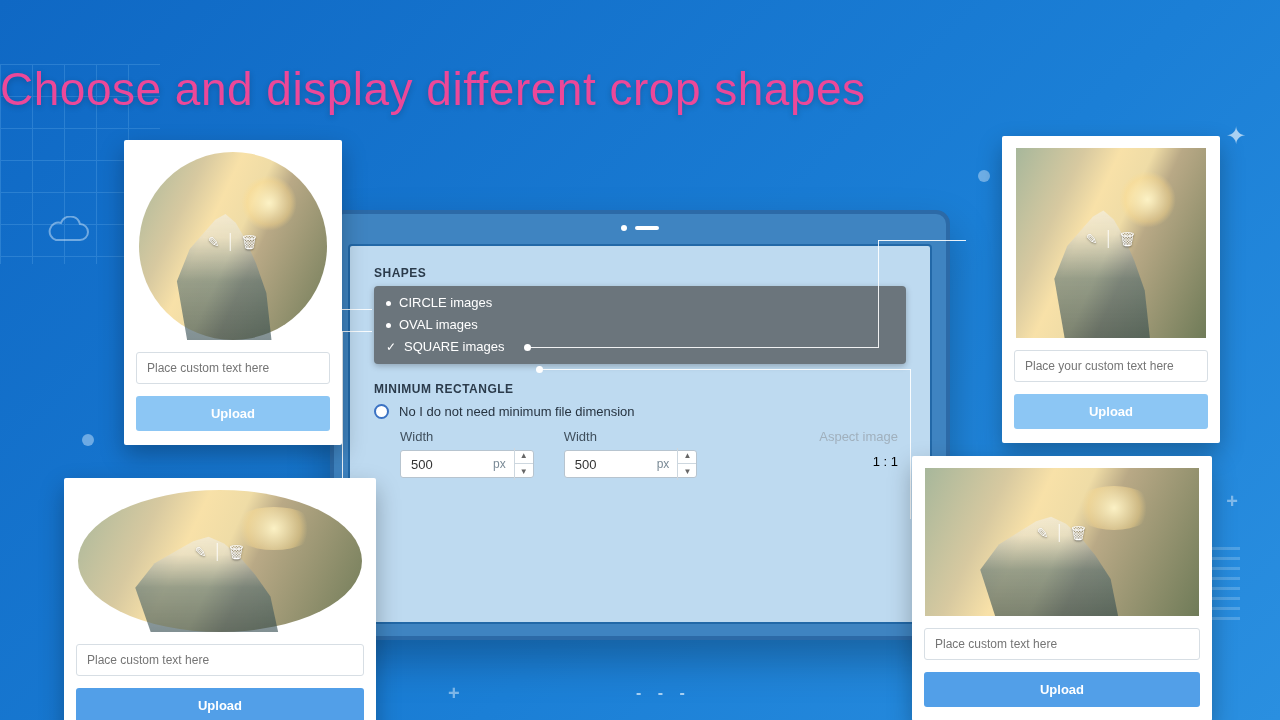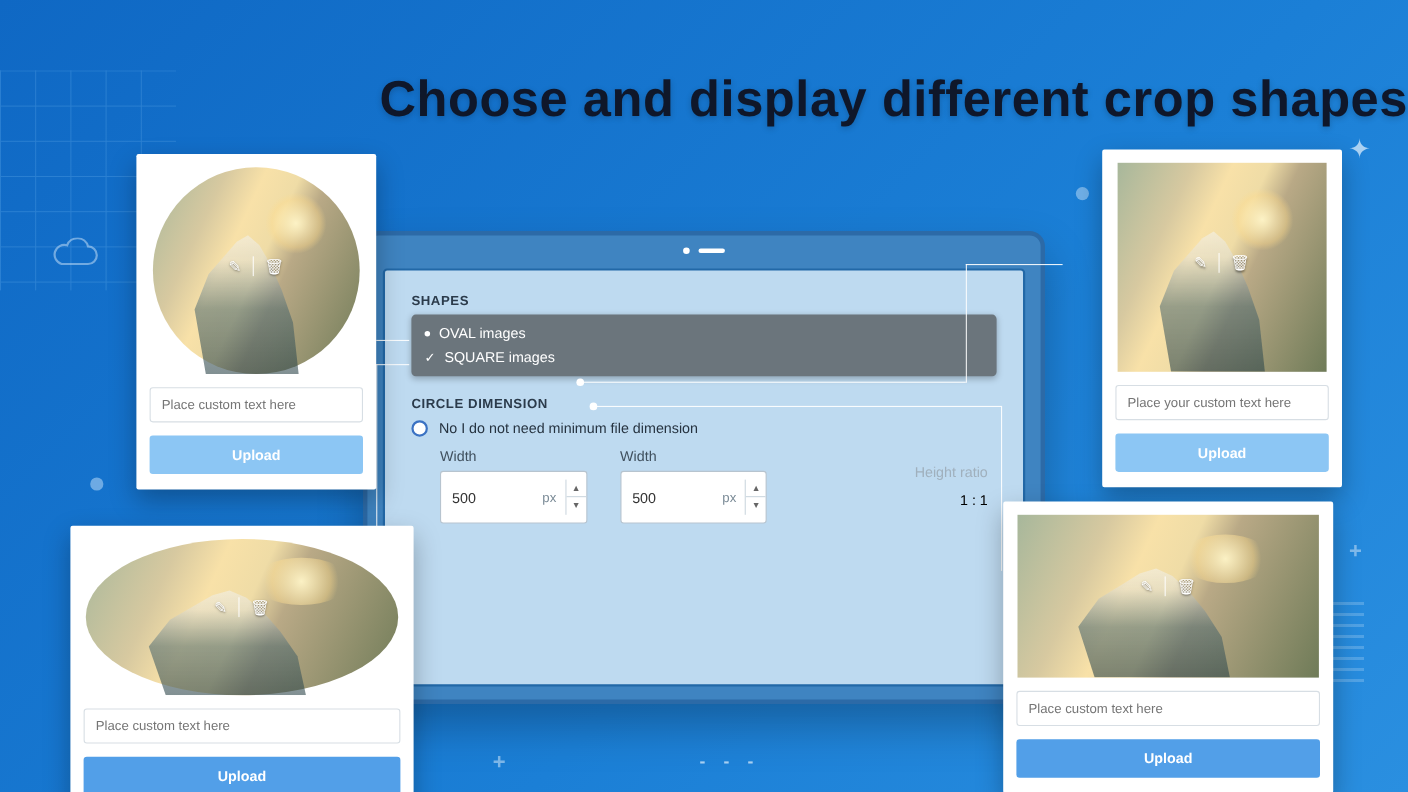--- a/index.html
+++ b/index.html
@@ -25,22 +25,22 @@
   .plus2 { right:42px; top:490px; }
   .dots-dec { position:absolute; left:636px; top:684px; color:#a9d1f3; letter-spacing:6px; font-weight:bold;}
   .dot-dec { position:absolute; width:12px; height:12px; border-radius:50%; background:#a9d1f3; opacity:.6;}
   .d1 { left:82px; top:434px;}
   .d2 { right:290px; top:170px;}
   .sparkle { position:absolute; right:34px; top:122px; color:#cfe6fa; font-size:24px; opacity:.8;}
   .stripe { position:absolute; right:40px; top:540px; width:30px; height:80px;
     background: repeating-linear-gradient(0deg, #cfe6fa 0 3px, transparent 3px 10px); opacity:.25;}
 
   .title {
-    position:absolute; top:62px; left:0; right:0; text-align:right;
-    color:#0f172a; font-size:46px; font-weight:700; letter-spacing:.5px;
+    position:absolute; top:62px; left:0; right:0; text-align:left;
+    color:#ec4899; font-size:46px; font-weight:400; letter-spacing:.5px;
     text-shadow:0 2px 6px rgba(0,0,0,.2);
   }
 
   
   .laptop {
     position:absolute; left:330px; top:210px; width:620px; height:430px;
     background:#3f84c1; border-radius:14px 14px 0 0; border:4px solid #2c6aa7;
     box-shadow:0 20px 40px rgba(0,0,0,.25);
   }
   .laptop .topbar {
@@ -57,23 +57,23 @@
     background:#6b757c; border-radius:4px; color:#fff; font-size:13px;
     padding:6px 10px; line-height:22px; box-shadow:0 2px 6px rgba(0,0,0,.25);
     position:relative; margin-bottom:18px;
   }
   .dropdown .opt { display:flex; align-items:center; gap:8px; cursor:pointer; padding:0 2px;}
   .dropdown .bullet { width:5px; height:5px; border-radius:50%; background:#fff; display:inline-block;}
   .dropdown .check { font-size:12px; width:10px;}
   .dim-row { font-size:13px; color:#263340; display:flex; align-items:center; gap:10px; margin:8px 0;}
   .radio { width:15px; height:15px; border:2px solid #3b72c3; border-radius:50%; display:inline-flex; align-items:center; justify-content:center; background:#fff;}
   .radio.checked::after { content:""; width:7px; height:7px; background:#2b74d3; border-radius:50%;}
-  .dim-fields { display:flex; gap:30px; margin-top:10px; margin-left:26px; align-items:center; color:#40505e; font-size:13px;}
+  .dim-fields { display:flex; gap:30px; margin-top:10px; margin-left:26px; align-items:flex-start; color:#40505e; font-size:13px;}
   .fcol { display:flex; flex-direction:column; gap:6px;}
-  .numwrap { display:flex; align-items:center; border:1px solid #b7c4cf; background:#fff; border-radius:3px; height:48px;}
+  .numwrap { display:flex; align-items:center; border:1px solid #b7c4cf; background:#fff; border-radius:3px; height:28px;}
   .numwrap input { border:none; width:84px; padding:0 10px; font-size:13px; color:#333; outline:none; background:transparent;}
   .numwrap .unit { font-size:12px; color:#7a8a96; padding:0 8px;}
   .numwrap .spin { display:flex; flex-direction:column; border-left:1px solid #cdd7df;}
   .numwrap .spin span { width:18px; height:16px; font-size:8px; color:#666; text-align:center; line-height:16px; cursor:pointer; border-bottom:1px solid #cdd7df;}
   .numwrap .spin span:last-child { border-bottom:none;}
   .aspect { color:#a0b0bd; font-size:13px; margin-left:auto; padding-right:8px; text-align:right;}
   .aspect .val { margin-top:10px; color:#000000;}
 
   
   .card {
@@ -137,29 +137,33 @@
 
 <h1 class="title">Choose and display different crop shapes</h1>
 
 <div class="laptop">
   <div class="topbar"><span class="camdot"></span><span class="camline"></span></div>
   <div class="screen">
     <div class="section-label">SHAPES</div>
     <div class="dropdown">
       <div class="opt">
           <span class="bullet"></span>
+          <span>CIRCLE images</span>
+        </div>
+      <div class="opt">
+          <span class="bullet"></span>
           <span>OVAL images</span>
         </div>
       <div class="opt">
           <span class="check">✓</span>
           <span>SQUARE images</span>
         </div>
     </div>
 
-    <div class="section-label">CIRCLE DIMENSION</div>
+    <div class="section-label">MINIMUM RECTANGLE</div>
     <div class="dim-row">
       <span class="radio"></span>
       <span>No I do not need minimum file dimension</span>
     </div>
     <div class="dim-fields">
       <div class="fcol">
         <span>Width</span>
         <div class="numwrap">
           <input value="500" style="">
           <span class="unit">px</span>
@@ -174,21 +178,21 @@
         <div class="numwrap">
           <input value="500" style="">
           <span class="unit">px</span>
           <div class="spin">
               <span>▲</span>
               <span>▼</span>
             </div>
         </div>
       </div>
       <div class="aspect">
-        <div>Height ratio</div>
+        <div>Aspect image</div>
         <div class="val">1 : 1</div>
       </div>
     </div>
   </div>
 </div>
 
 <div class="conn" style="left:342px; top:309px; width:30px; height:1px;"></div>
 <div class="conn" style="left:342px; top:331px; width:30px; height:1px;"></div>
 <div class="conn" style="left:528px; top:347px; width:350px; height:1px;"></div>
 <div class="dot-end" style="left:524px; top:344px;"></div>

